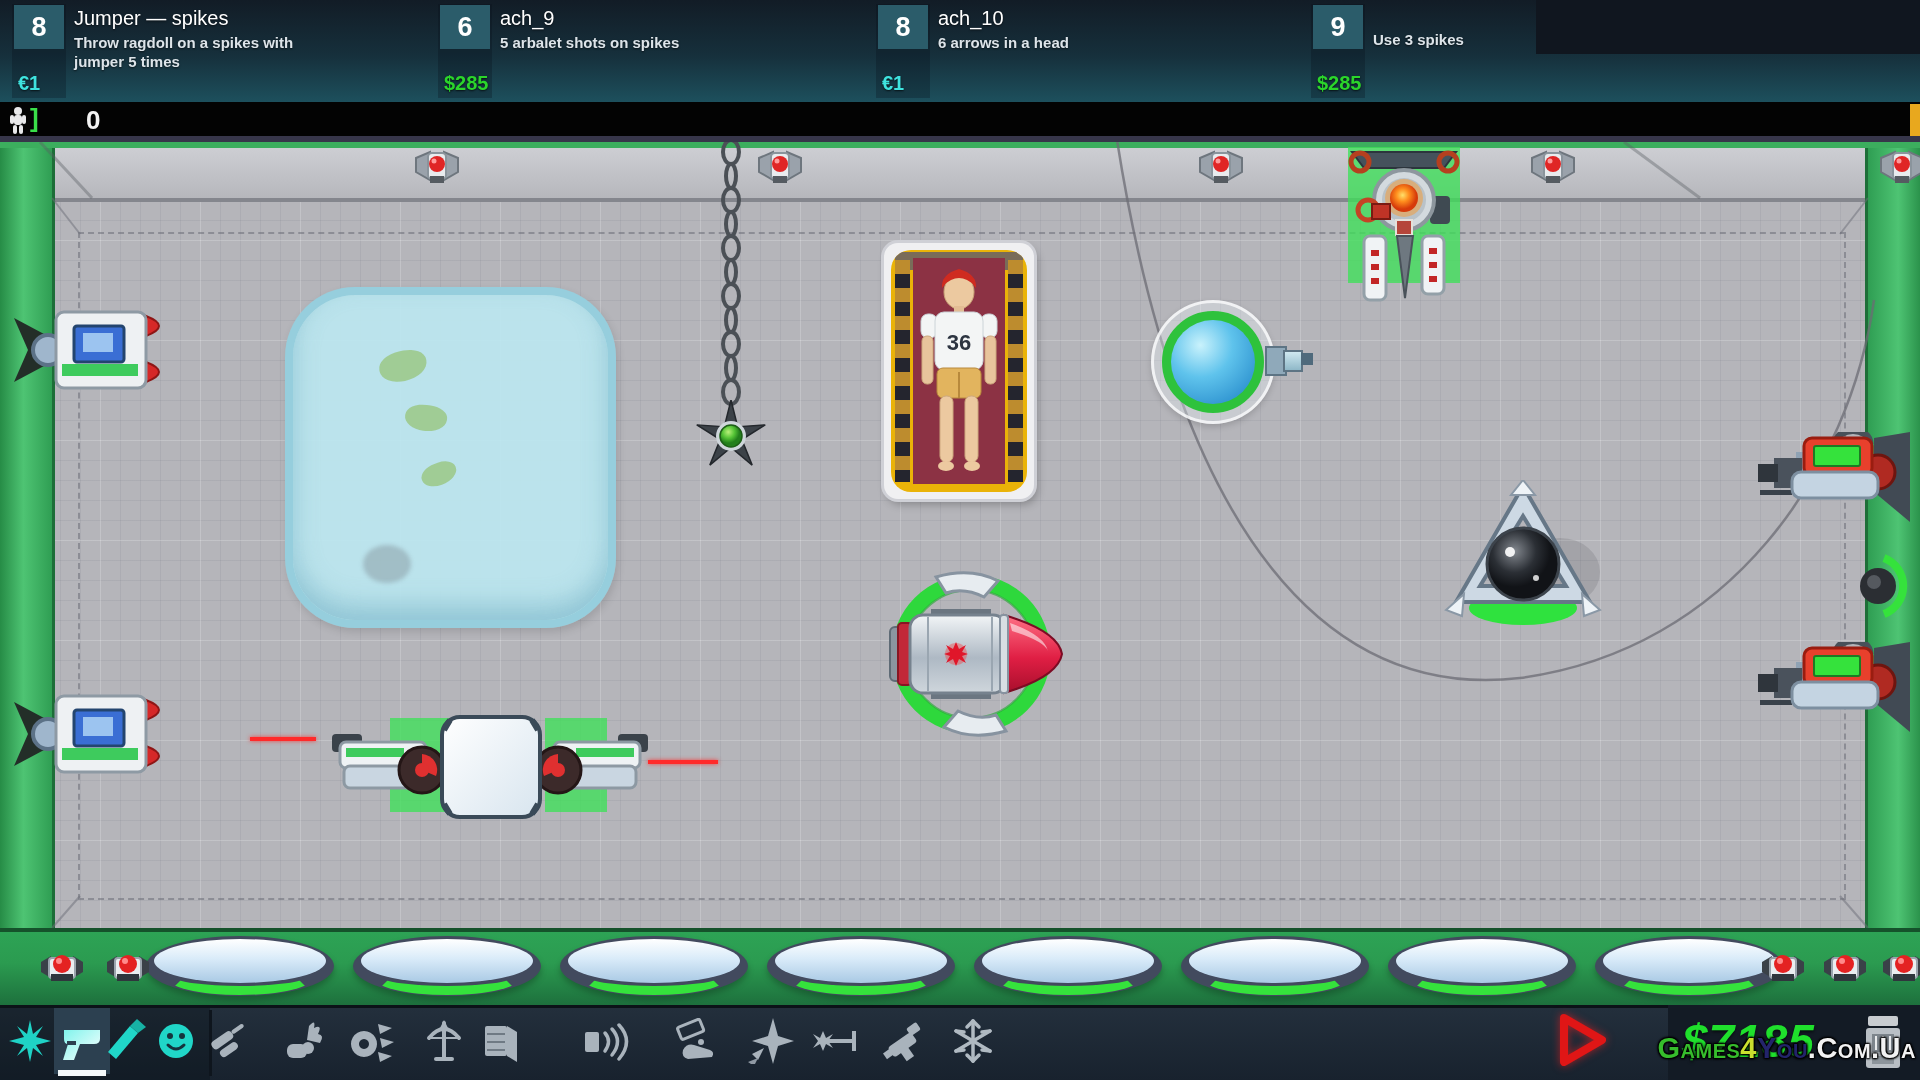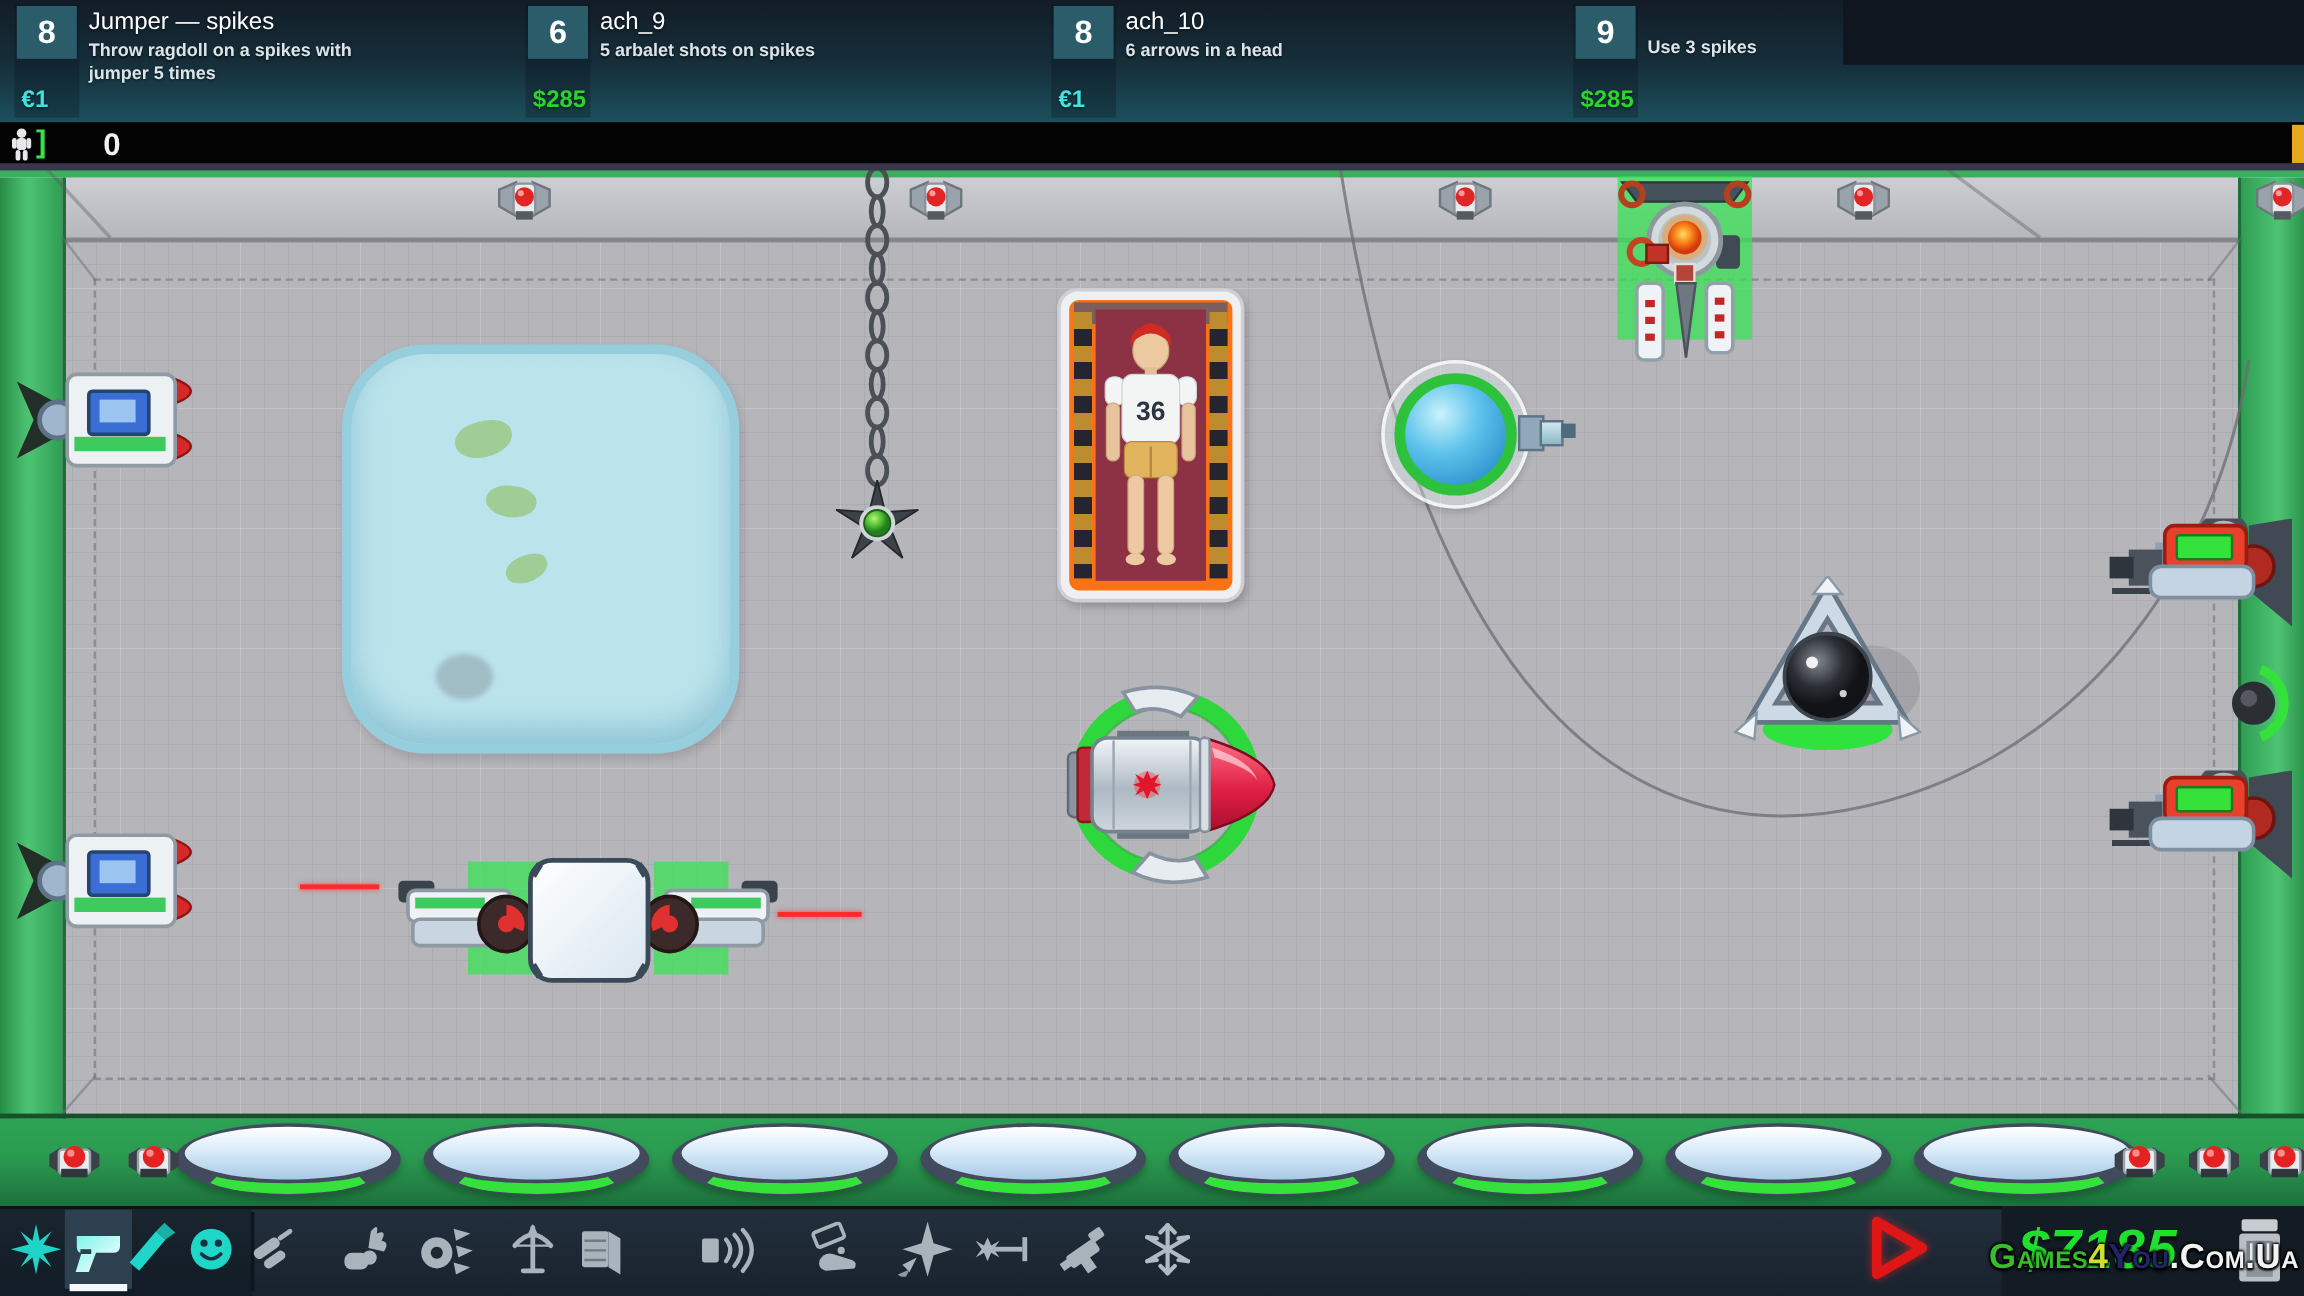--- a/index.html
+++ b/index.html
@@ -32,21 +32,21 @@
   #left-wall{left:0;top:148px;width:52px;height:857px;background:linear-gradient(90deg,#268c46,#4ec473 45%,#2f9e53);border-right:3px solid #1d6e38;}
   #right-wall{left:1865px;top:148px;width:55px;height:857px;background:linear-gradient(270deg,#268c46,#4ec473 45%,#2f9e53);border-left:3px solid #1d6e38;}
   #inner-frame{left:78px;top:232px;width:1764px;height:664px;border:2px dashed rgba(108,110,120,.55);}
   #floor-band{left:0;top:928px;width:1920px;height:77px;background:linear-gradient(180deg,#2da355 0%,#2b9b50 40%,#1c6c3b 100%);border-top:4px solid #15522b;}
   
   #pool{left:285px;top:287px;width:315px;height:325px;border-radius:70px;background:rgba(188,231,240,.92);border:8px solid rgba(148,204,219,.95);box-shadow:inset 0 -14px 26px rgba(90,160,185,.45),2px 4px 8px rgba(0,0,0,.12);}
   .blob{position:absolute;background:rgba(142,188,92,.6);border-radius:50% 45% 55% 50%;}
   #pool-smudge{left:70px;top:250px;width:48px;height:38px;background:rgba(95,95,100,.28);border-radius:50%;filter:blur(2px);}
   
   #card{left:884px;top:243px;width:150px;height:256px;background:#f0f0f2;border-radius:14px;box-shadow:0 0 0 3px #cfd0d6,3px 5px 10px rgba(0,0,0,.28);}
-  #card-inner{position:absolute;left:7px;top:7px;right:7px;bottom:7px;background:#f97316;border-radius:8px;overflow:hidden;}
+  #card-inner{position:absolute;left:7px;top:7px;right:7px;bottom:7px;background:#eab308;border-radius:20px;overflow:hidden;}
   .hazard{position:absolute;top:10px;bottom:10px;width:15px;background:repeating-linear-gradient(180deg,#bd8c2e 0 14px,#24252e 14px 28px);}
   #card-panel{position:absolute;left:22px;right:22px;top:8px;bottom:8px;background:#8c3244;}
   #card-topband{position:absolute;left:4px;right:4px;top:2px;height:18px;background:#5c5a6e;opacity:.8;}
   
   #bb-outer{left:1151px;top:300px;width:118px;height:118px;border-radius:50%;background:rgba(235,244,248,.35);border:3px solid rgba(255,255,255,.75);box-shadow:0 3px 6px rgba(0,0,0,.15);}
   #bb-ring{position:absolute;left:8px;top:8px;right:8px;bottom:8px;border:10px solid #2ec23c;border-radius:50%;}
   #bb-sphere{position:absolute;left:17px;top:17px;right:17px;bottom:17px;border-radius:50%;background:radial-gradient(circle at 35% 30%,#c9f2fc 0%,#5fc3ec 40%,#1a7fc4 100%);}
   .bb-noz{background:#8fa9ba;border:2px solid #5d7484;}
   
   #toolbar{left:0;top:1005px;width:1920px;height:75px;background:linear-gradient(180deg,#232f3c,#18222e);border-top:3px solid #0c1218;box-sizing:border-box;}

